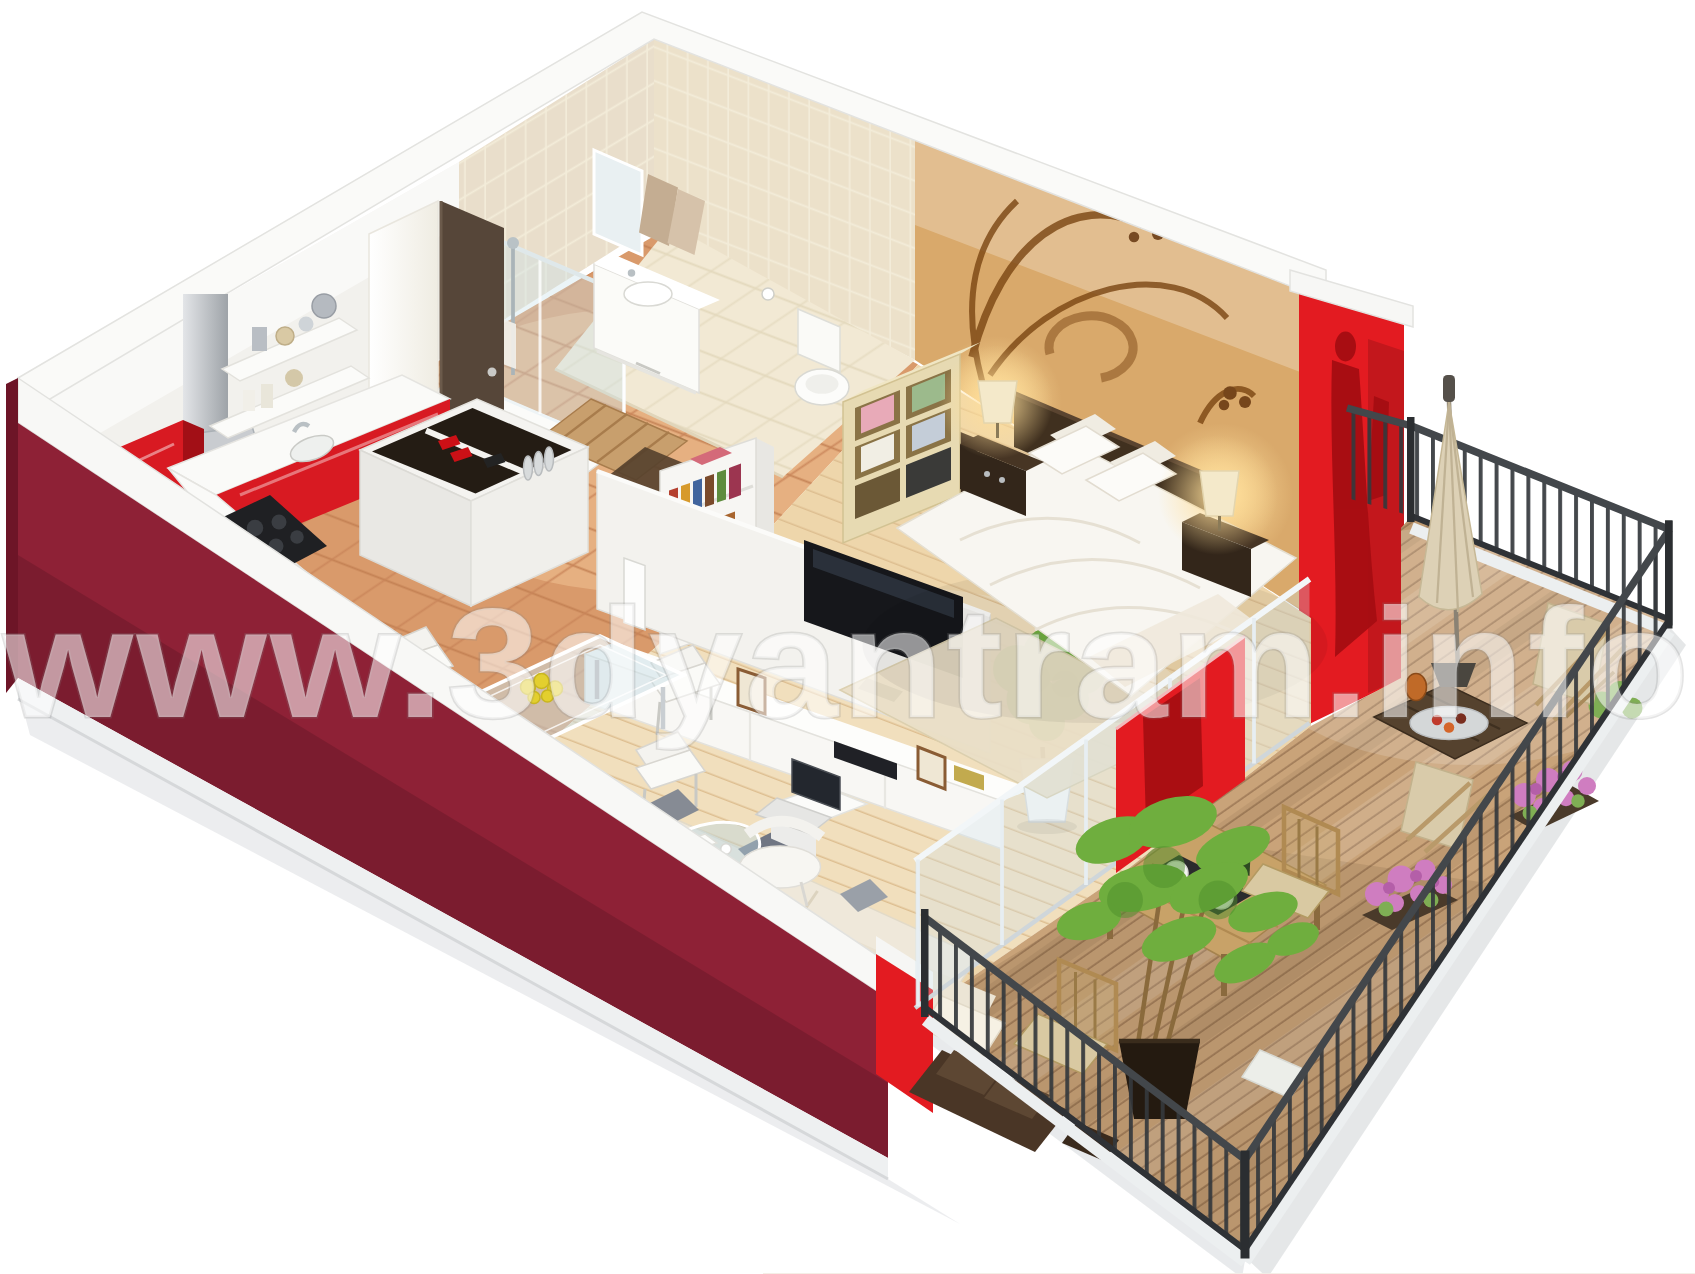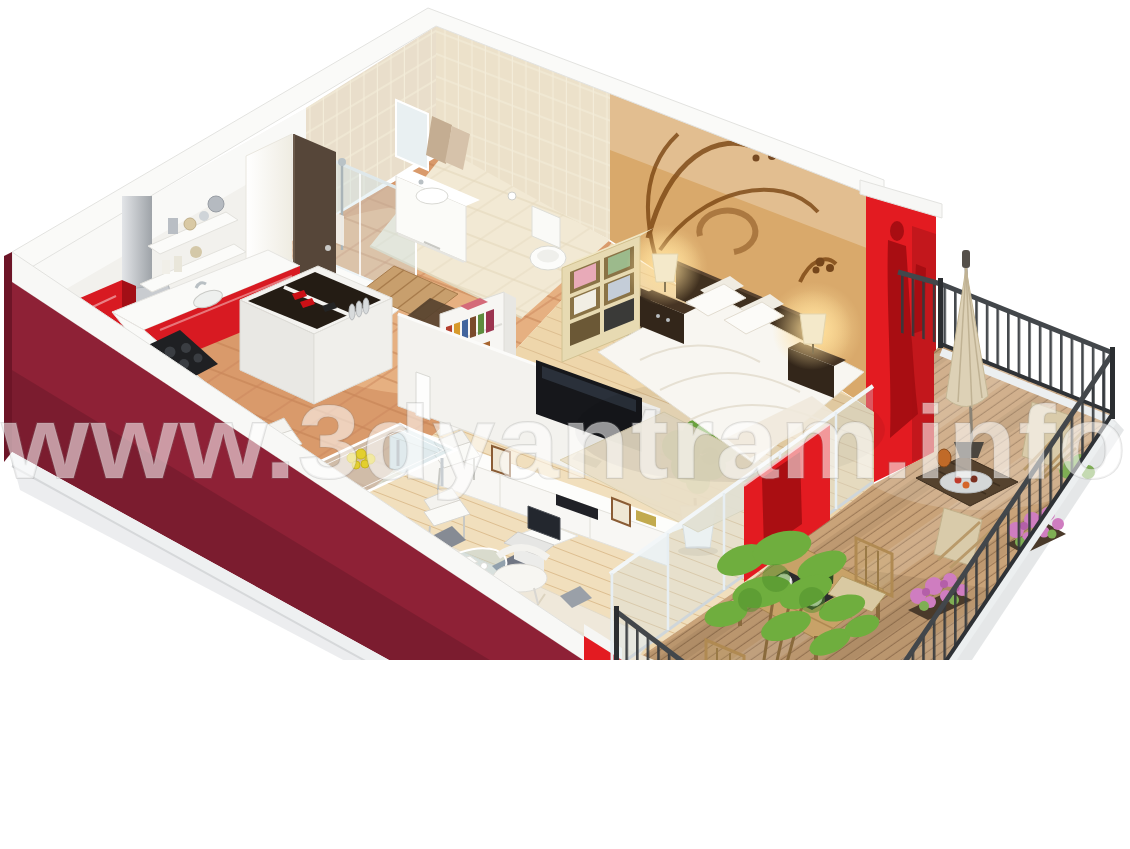--- a/index.html
+++ b/index.html
@@ -1,16 +1,16 @@
 <!DOCTYPE html>
 <html><head>
 <meta charset="utf-8">
 <style>
   html,body{margin:0;padding:0;background:#ffffff;}
-  .stage{position:relative;width:1130px;height:660px;background:#ffffff;overflow:hidden;
+  .stage{position:relative;width:1130px;height:849px;background:#ffffff;overflow:hidden;
          font-family:"Liberation Sans", sans-serif;}
   .stage svg{display:block;width:1130px;height:849px;}
   .watermark-text{
     font-family:"Liberation Sans", sans-serif;
     font-weight:700;
     font-size:104px;
     letter-spacing:2px;
     fill:rgba(255,255,255,0.55);
     stroke:rgba(130,130,130,0.22);
     stroke-width:2px;

